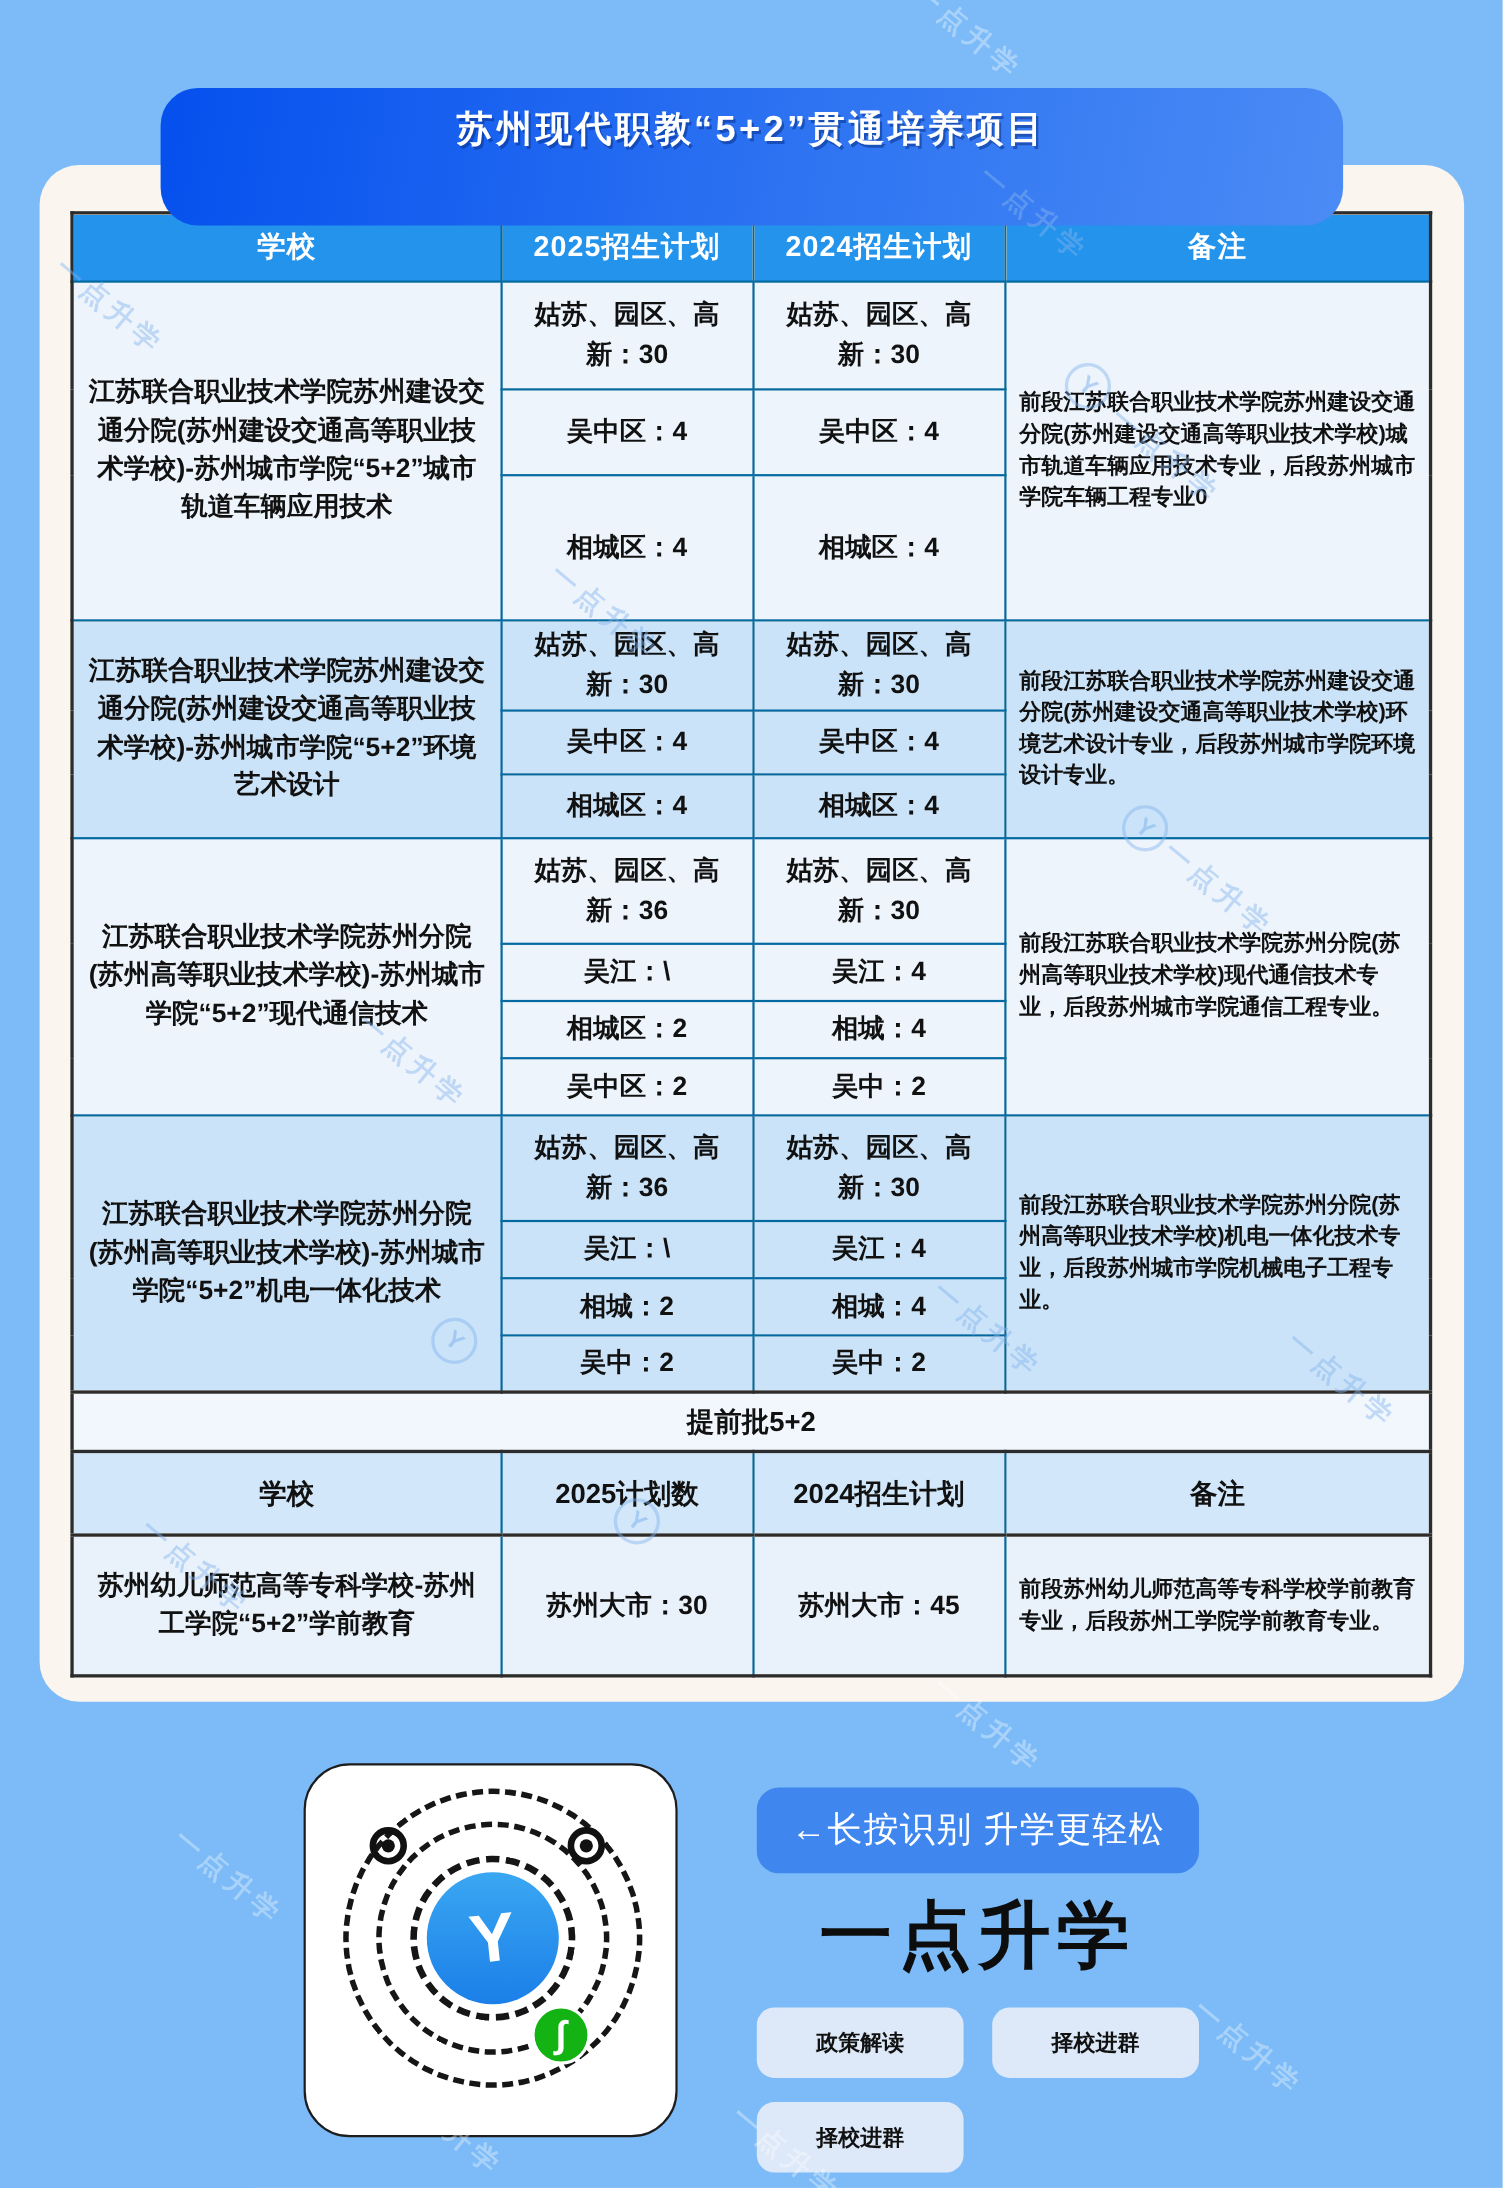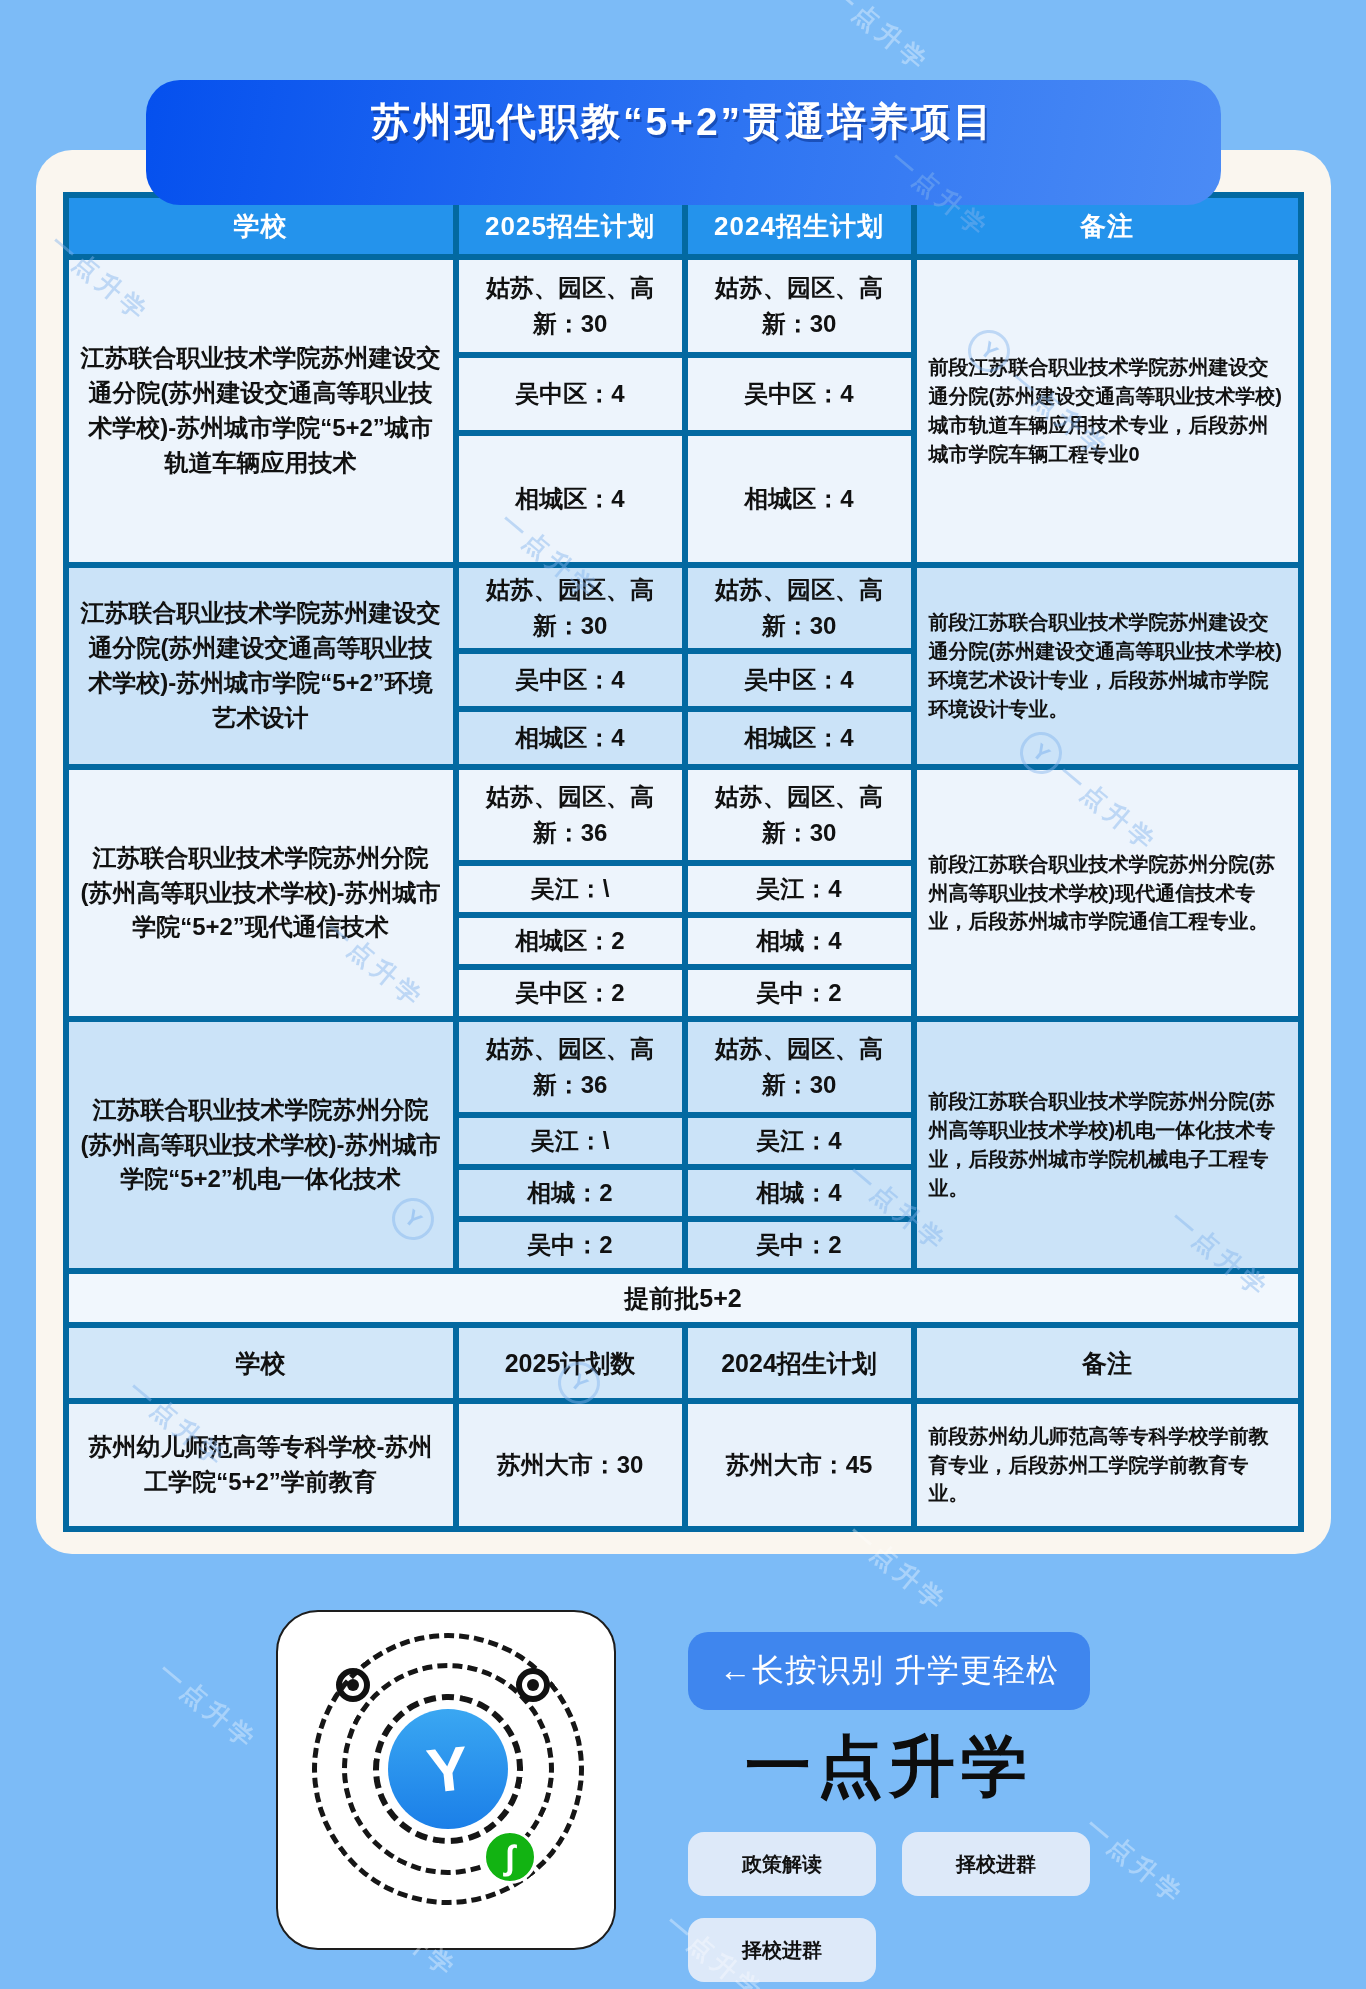--- a/index.html
+++ b/index.html
@@ -15,38 +15,38 @@
   .banner {
     position:relative; z-index:3;
     width:1075px; height:125px;
     margin:80px auto 0;
     background:linear-gradient(100deg,#0550ee 0%,#2e74f2 55%,#4b8bf5 100%);
     border-radius:34px;
     text-align:center;
   }
   .banner .title {
     margin:16px; padding-top:15px;
-    font-size:39px; font-weight:900; color:#ffffff;
+    font-size:33px; font-weight:900; color:#ffffff;
     letter-spacing:3px;
     text-shadow:2px 3px 0 rgba(8,49,140,.55);
   }
   
   .card {
     position:relative; z-index:2;
     width:1295px; margin:-55px auto 0;
     background:#faf6ef;
     border-radius:36px;
     padding:42px 0 22px;
   }
   table.main {
     width:1235px; margin:0 auto;
     border-collapse:collapse; table-layout:fixed;
     border:3px solid #2c2c2c;
   }
-  td, th { border:6px solid #0369a1; overflow:hidden; }
+  td, th { border:2px solid #0369a1; overflow:hidden; }
   th.hdr1 {
     background:#2493ec; color:#fff;
     font-size:26px; font-weight:700; height:62px;
     letter-spacing:1px;
   }
   .c-school { font-size:24px; font-weight:600; text-align:center; padding:4px 10px; line-height:1.45; }
   .c-plan   { font-size:24px; font-weight:600; text-align:center; padding:4px 26px; line-height:1.5; }
   .c-remark { font-size:20px; font-weight:600; text-align:left; padding:6px 12px; line-height:1.44; }
   .row-light td { background:#edf4fc; }
   .row-mid td   { background:#cbe3f8; }

